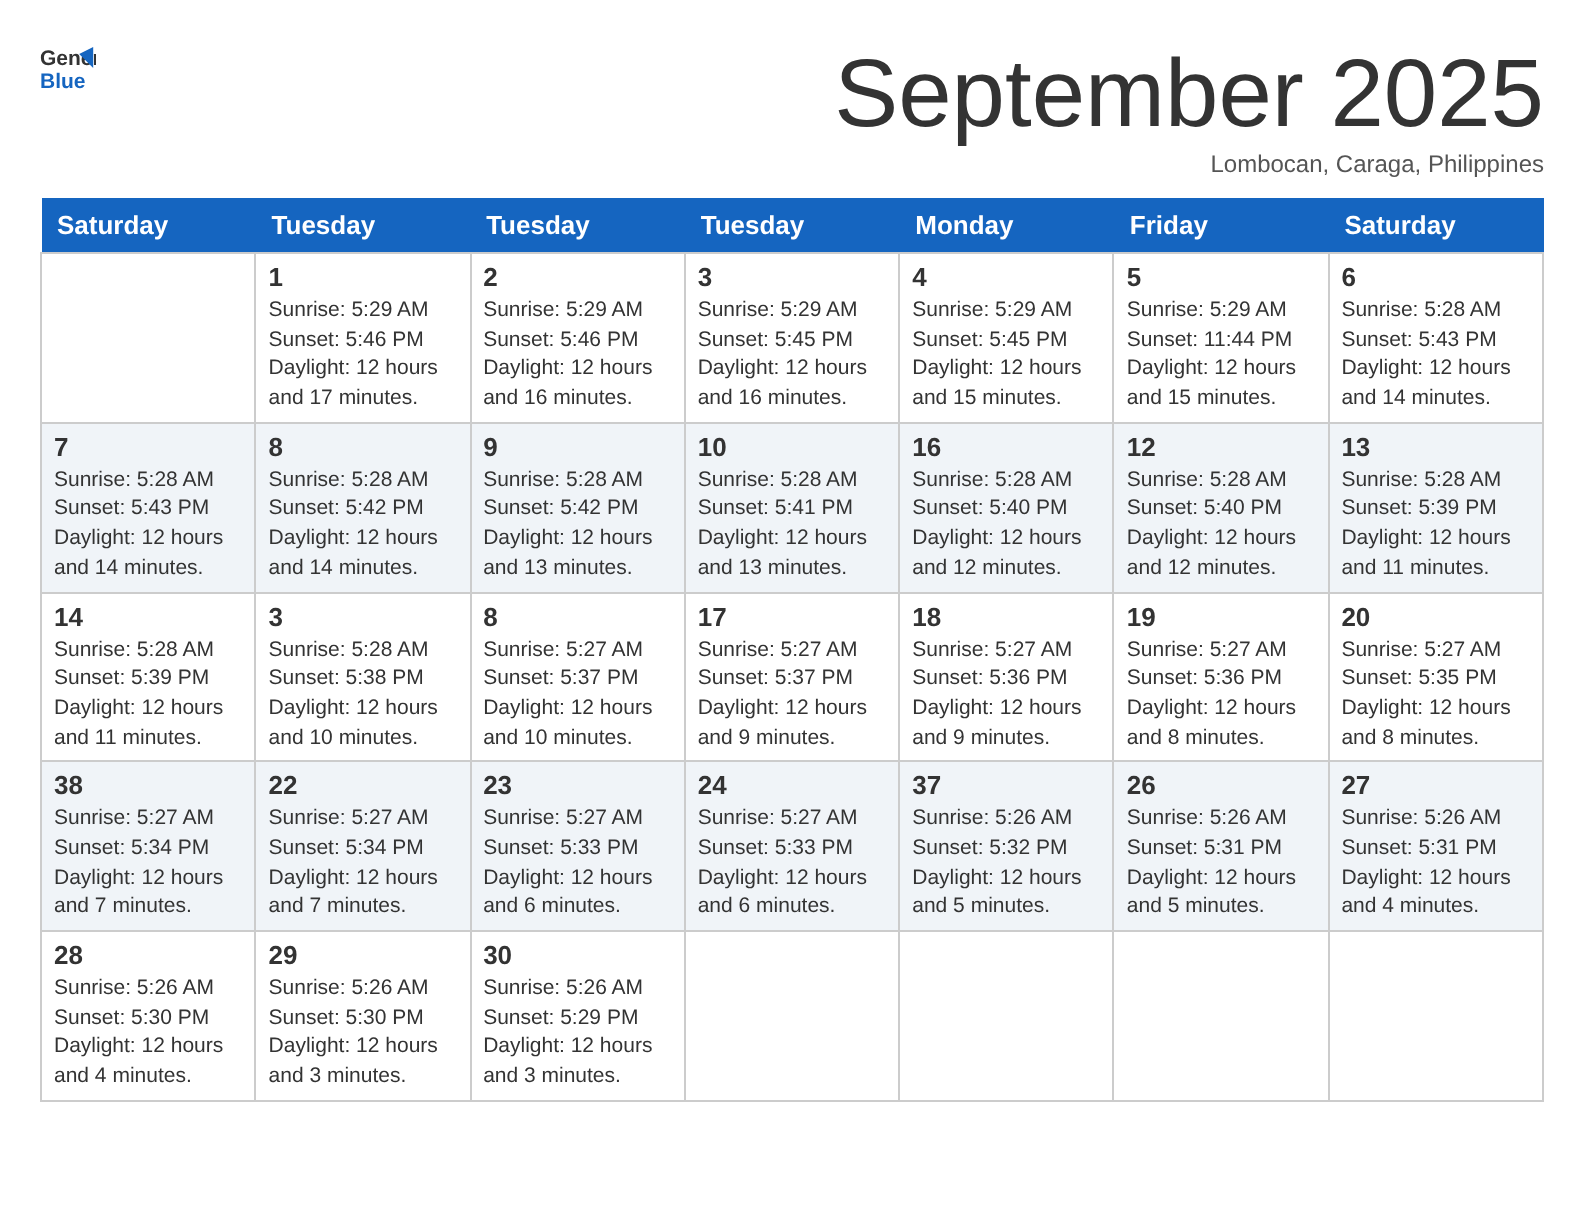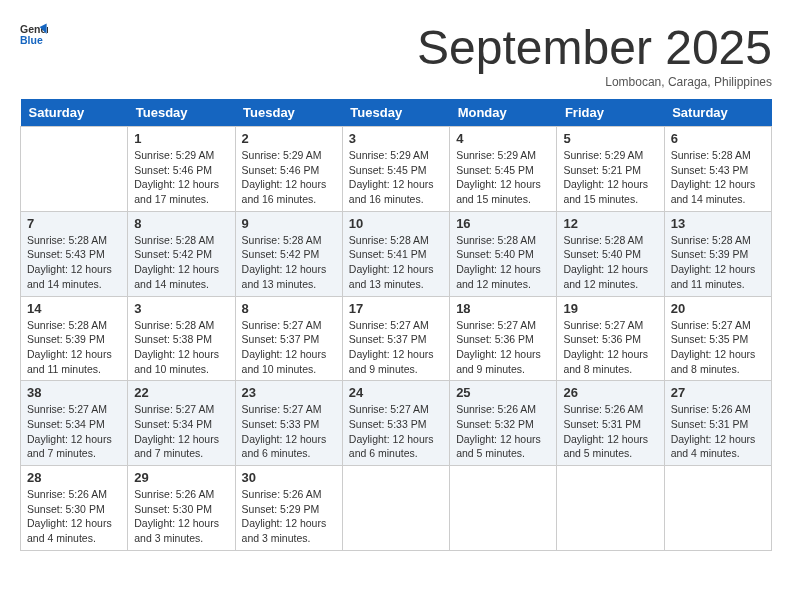--- a/index.html
+++ b/index.html
@@ -140,21 +140,21 @@
           <div class="day-info">
             <div>Sunrise: 5:29 AM</div>
             <div>Sunset: 5:45 PM</div>
             <div>Daylight: 12 hours and 15 minutes.</div>
           </div>
         </td>
         <td>
           <div class="day-number">5</div>
           <div class="day-info">
             <div>Sunrise: 5:29 AM</div>
-            <div>Sunset: 5:21 PM</div>
+            <div>Sunset: 11:44 PM</div>
             <div>Daylight: 12 hours and 15 minutes.</div>
           </div>
         </td>
         <td>
           <div class="day-number">6</div>
           <div class="day-info">
             <div>Sunrise: 5:28 AM</div>
             <div>Sunset: 5:43 PM</div>
             <div>Daylight: 12 hours and 14 minutes.</div>
           </div>
@@ -303,21 +303,21 @@
         </td>
         <td>
           <div class="day-number">24</div>
           <div class="day-info">
             <div>Sunrise: 5:27 AM</div>
             <div>Sunset: 5:33 PM</div>
             <div>Daylight: 12 hours and 6 minutes.</div>
           </div>
         </td>
         <td>
-          <div class="day-number">25</div>
+          <div class="day-number">37</div>
           <div class="day-info">
             <div>Sunrise: 5:26 AM</div>
             <div>Sunset: 5:32 PM</div>
             <div>Daylight: 12 hours and 5 minutes.</div>
           </div>
         </td>
         <td>
           <div class="day-number">26</div>
           <div class="day-info">
             <div>Sunrise: 5:26 AM</div>

